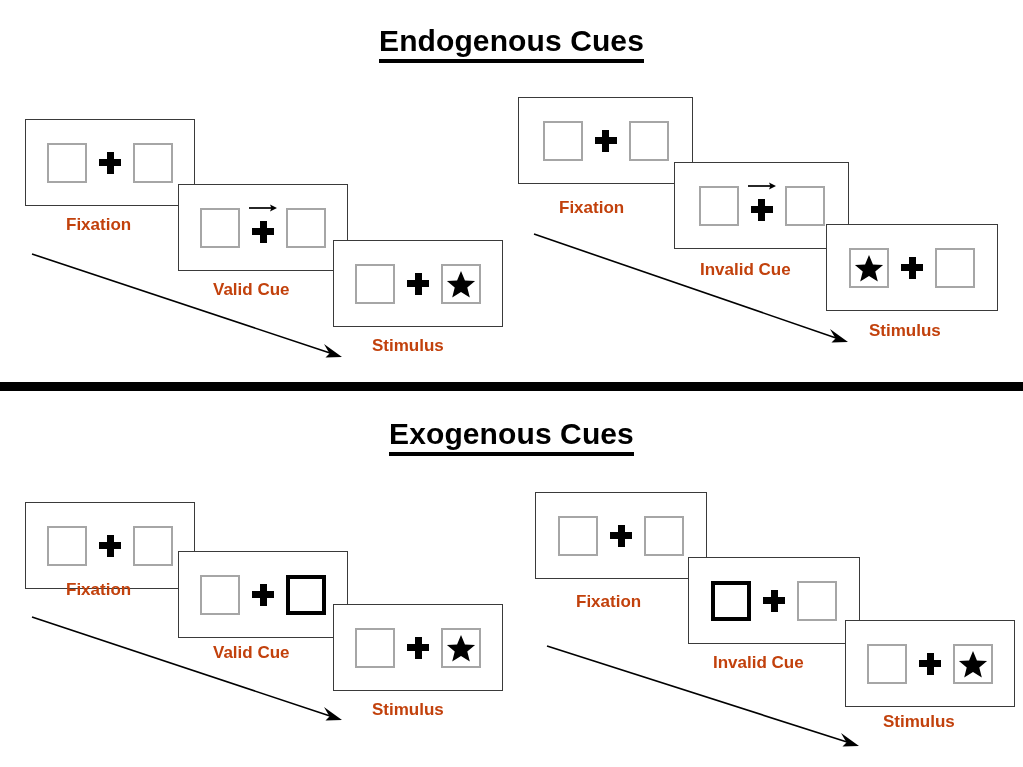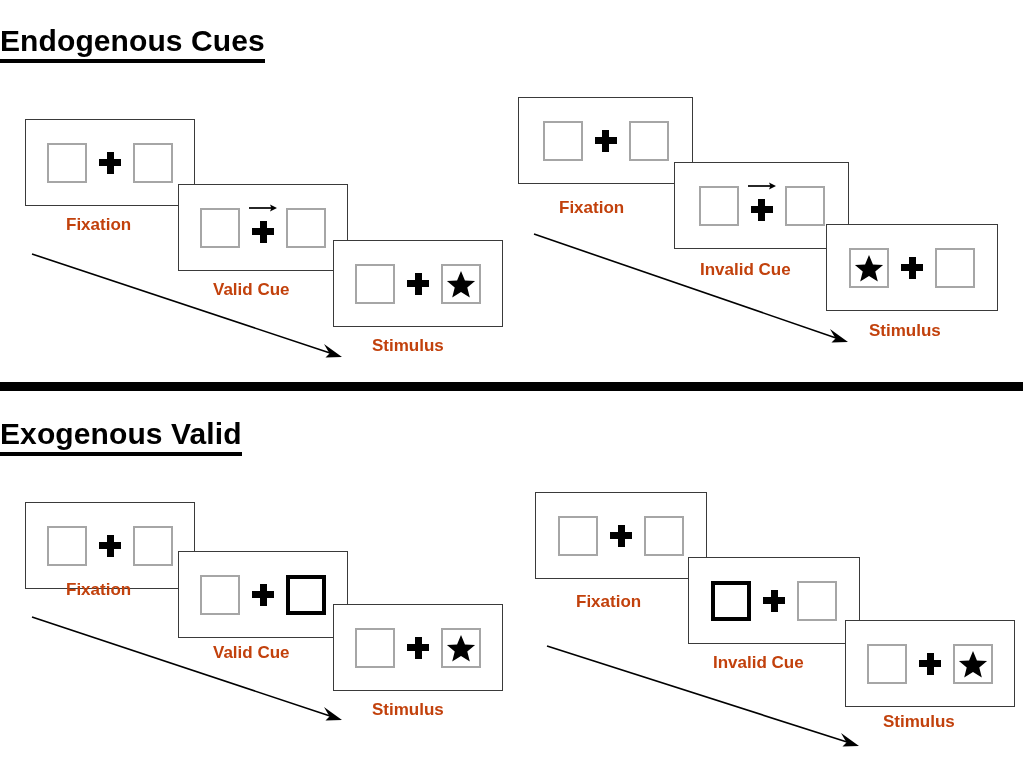--- a/index.html
+++ b/index.html
@@ -13,21 +13,21 @@
     position: relative;
     overflow: hidden;
     font-family: "Liberation Sans", sans-serif;
     color: #000000;
   }
 
   
   .section-title {
     position: absolute;
     width: 100%;
-    text-align: left;
+    text-align: center;
     font-size: 30px;
     font-weight: bold;
     letter-spacing: 0.1px;
     color: #000;
   }
   .section-title span {
     border-bottom: 4px solid #000;
     padding-bottom: 2px;
   }
   #title-endogenous { top: 24px; left: 0; }
@@ -244,21 +244,21 @@
 
   <svg class="flow-arrow" style="left:530px; top:228px; width:325px; height:125px;" viewBox="0 0 325 125">
     <line x1="4" y1="6" x2="306" y2="110" stroke="#000" stroke-width="1.6"></line>
     <path d="M318 114 L300 101 L305.5 110.5 L301.5 114.5 Z" fill="#000"></path>
   </svg>
 </div>
 
 <div class="divider"></div>
 
 <div class="section-title" id="title-exogenous">
-  <span>Exogenous Valid</span>
+  <span>Exogenous Cues</span>
 </div>
 
 <div class="trial-group" id="group-exo-valid">
 
   <div class="panel" style="left:25px; top:502px; width:170px; height:87px;">
     <div class="panel-inner">
       <div class="box"></div>
       <div class="center-col">
         <div class="plus"></div>
       </div>

